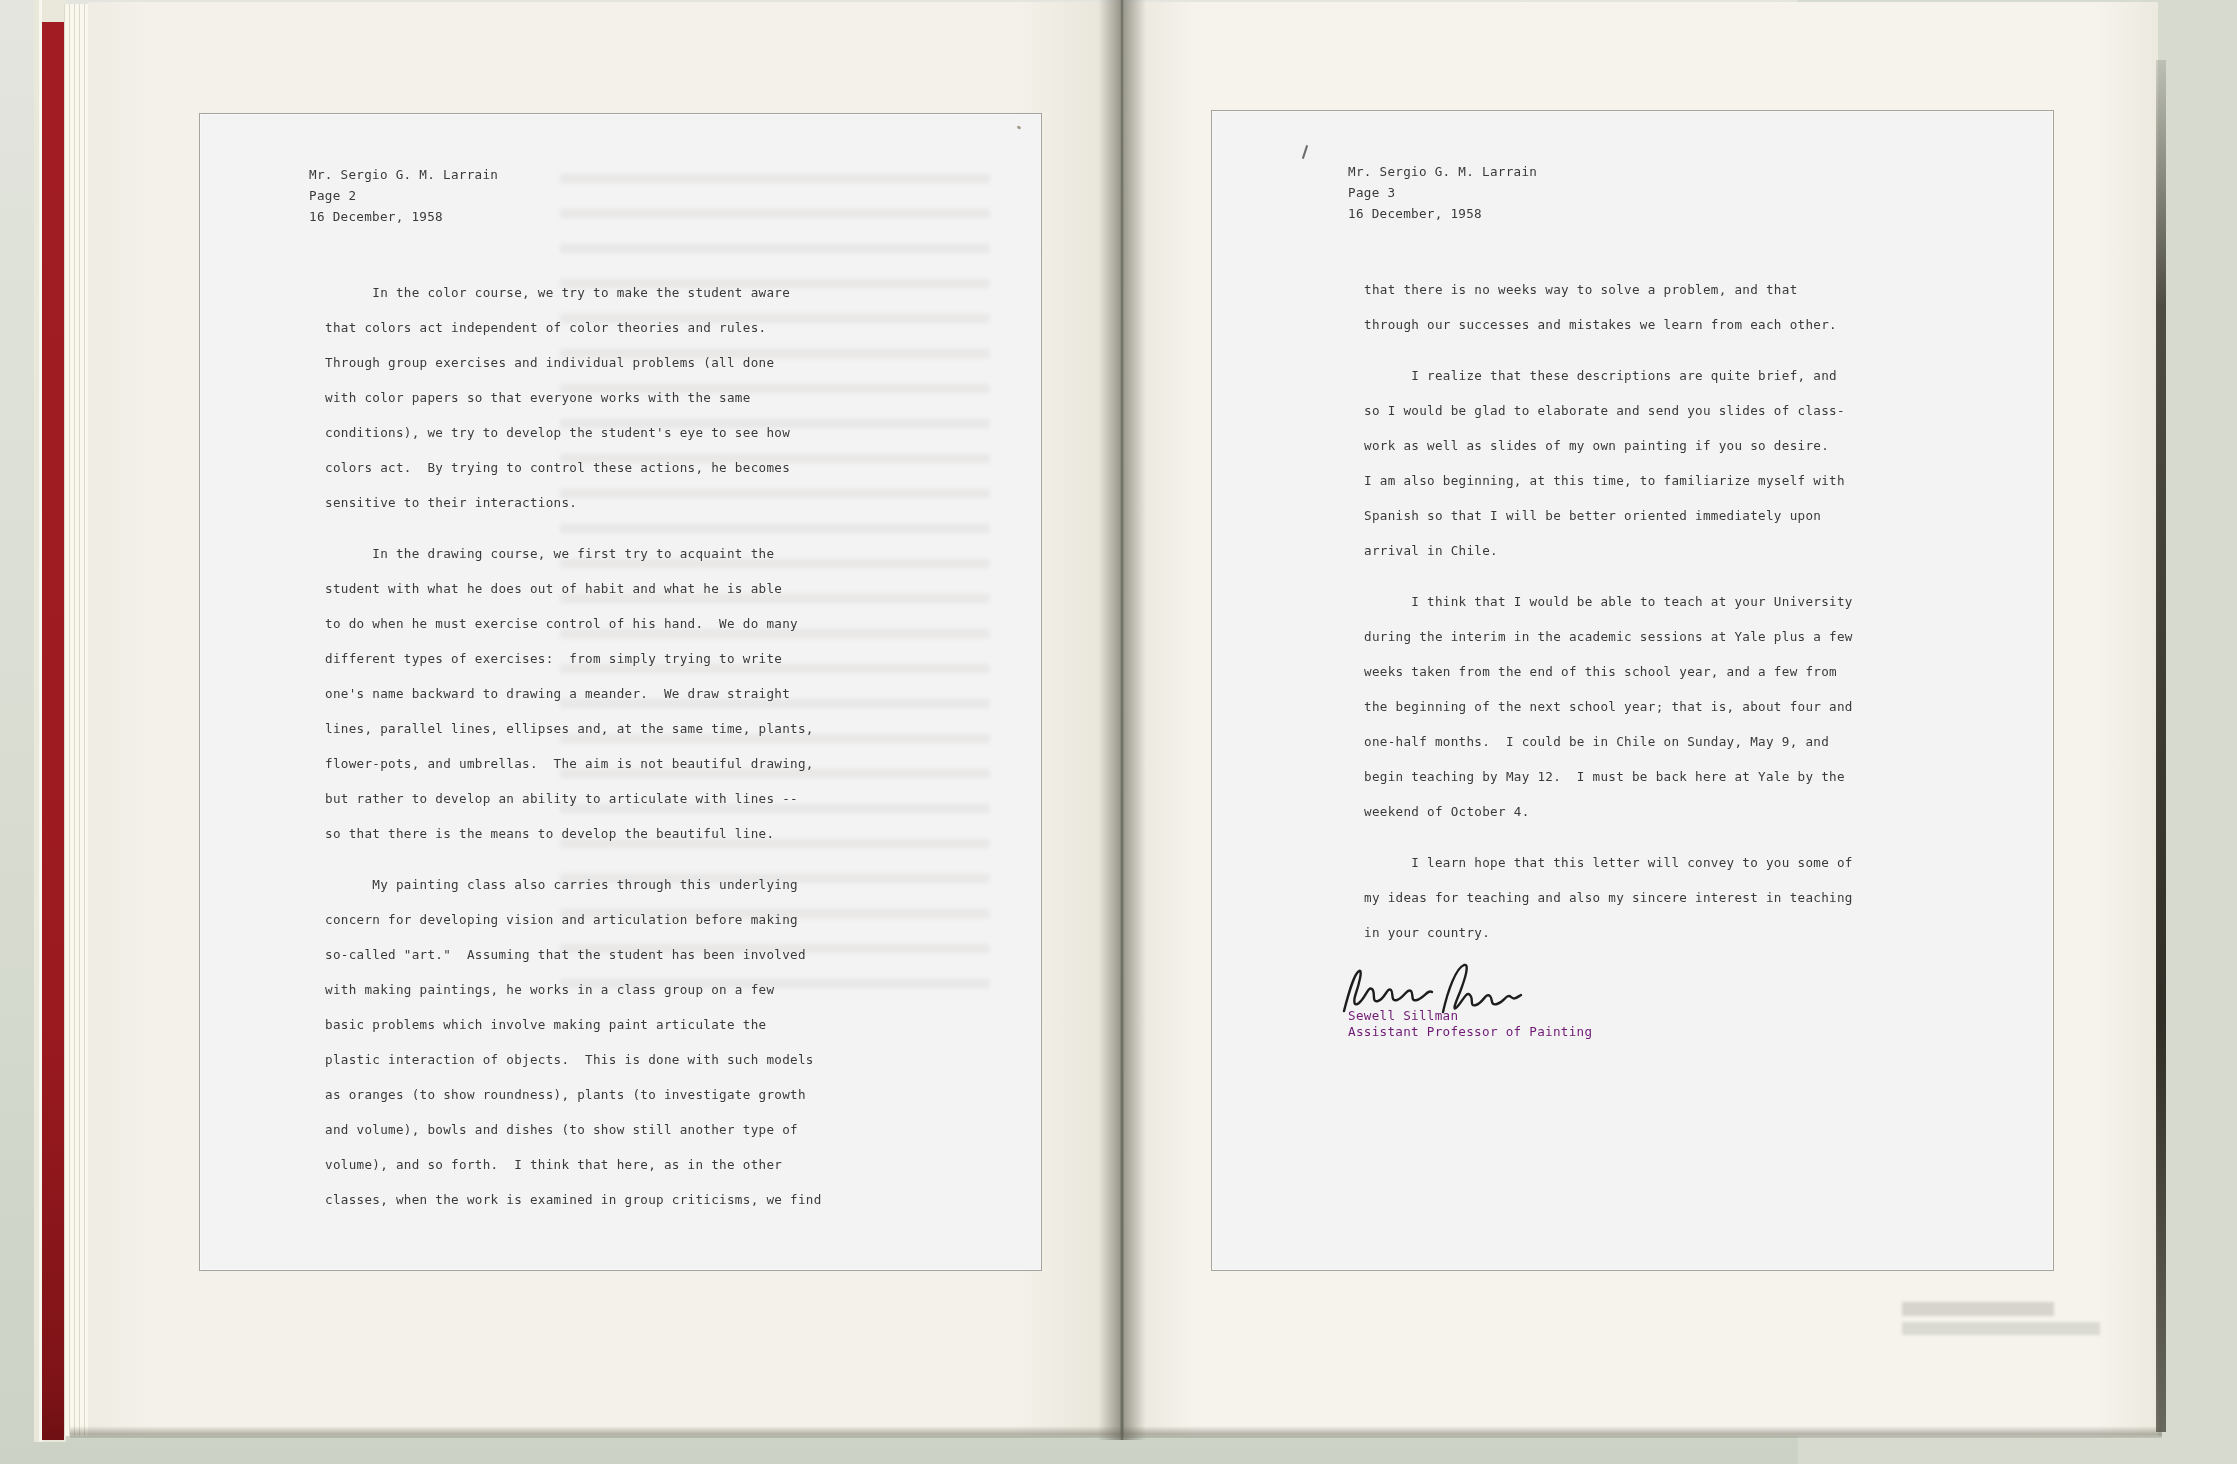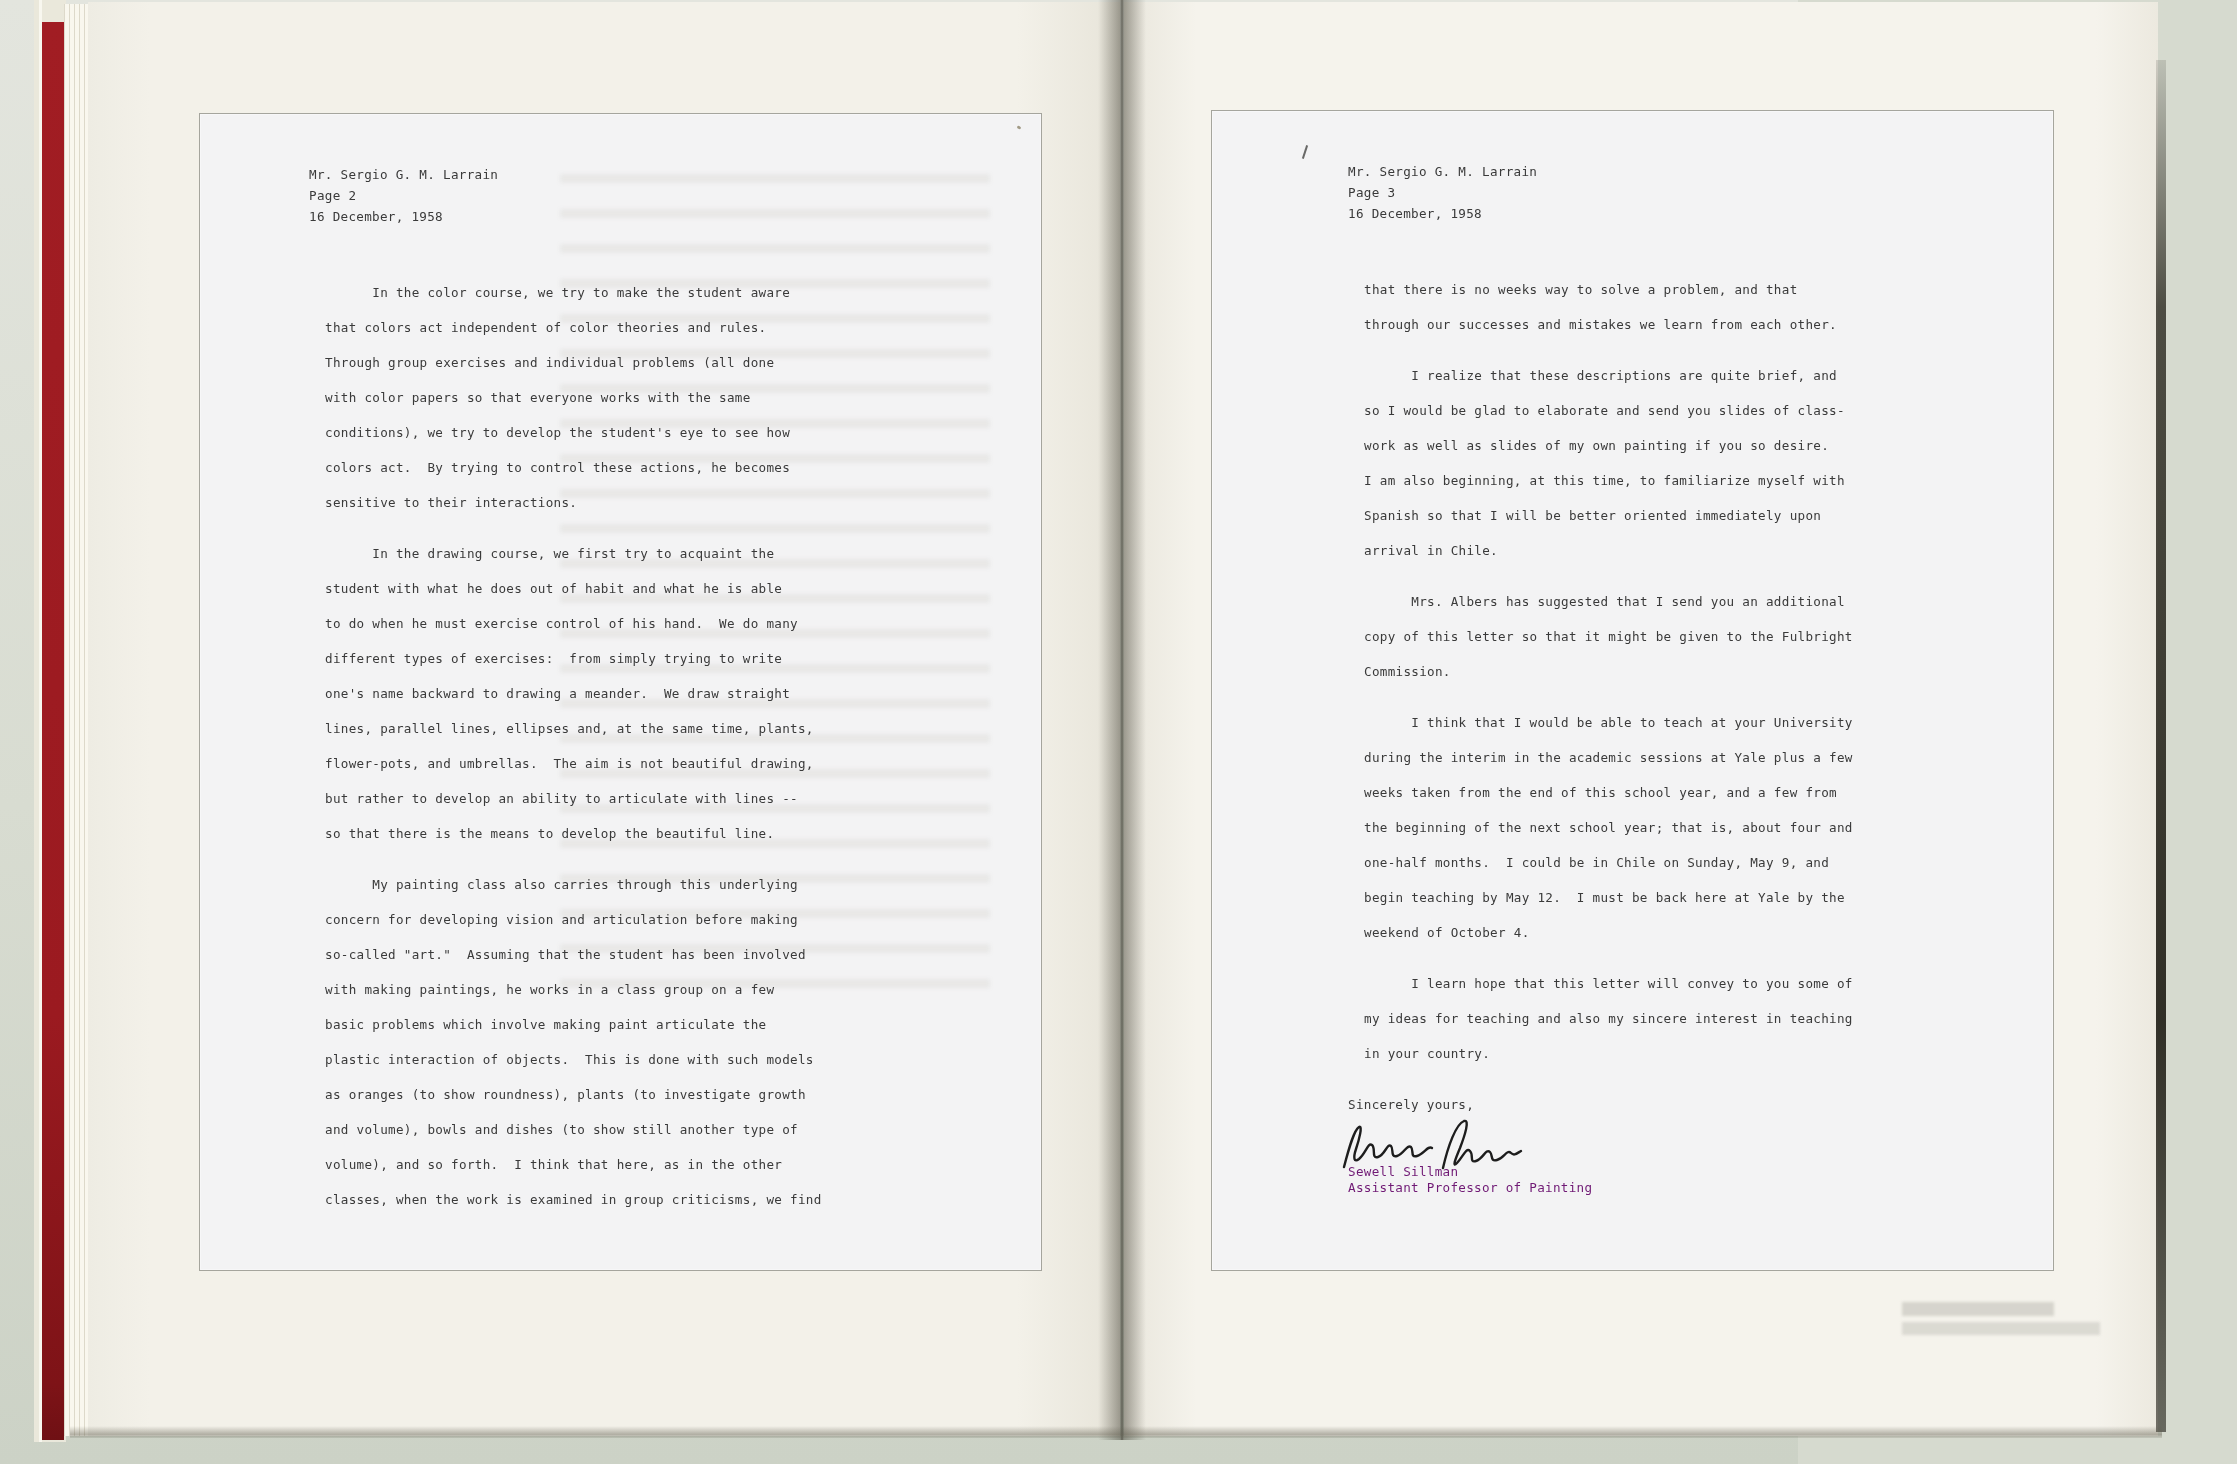--- a/index.html
+++ b/index.html
@@ -136,34 +136,30 @@
 16 December, 1958</div>
         <div class="letter-body">
           <p class="para">that there is no weeks way to solve a problem, and that
 through our successes and mistakes we learn from each other.</p>
           <p class="para">      I realize that these descriptions are quite brief, and
 so I would be glad to elaborate and send you slides of class-
 work as well as slides of my own painting if you so desire.
 I am also beginning, at this time, to familiarize myself with
 Spanish so that I will be better oriented immediately upon
 arrival in Chile.</p>
-          <p class="para">      Mrs. Albers has suggested that I send you an additional
-copy of this letter so that it might be given to the Fulbright
-Commission.</p>
           <p class="para">      I think that I would be able to teach at your University
 during the interim in the academic sessions at Yale plus a few
 weeks taken from the end of this school year, and a few from
 the beginning of the next school year; that is, about four and
 one-half months.  I could be in Chile on Sunday, May 9, and
 begin teaching by May 12.  I must be back here at Yale by the
 weekend of October 4.</p>
           <p class="para">      I learn hope that this letter will convey to you some of
 my ideas for teaching and also my sincere interest in teaching
 in your country.</p>
-          <div class="closing-line">Sincerely yours,</div>
           <div class="signature-wrap">
             <svg class="signature-svg" width="185" height="52" viewBox="0 0 185 52">
               <g fill="none" stroke="#1d1d1d" stroke-width="2.4" stroke-linecap="round">
                 <path d="M4,49 C9,30 14,12 19,9 C23,7 19,22 16,31 C13,40 14,45 19,41 C26,35 28,24 32,27 C36,30 31,41 38,39 C45,37 47,25 51,28 C54,31 50,40 57,38 C64,36 67,26 71,29 C74,32 70,40 77,38 C84,36 88,27 92,30"></path>
                 <path d="M103,50 C108,28 116,6 124,3 C130,1 125,17 120,30 C115,42 112,50 117,45 C123,39 126,29 130,33 C134,37 129,45 136,43 C143,41 146,30 150,34 C153,37 150,44 157,42 C164,40 167,31 171,35 C174,38 176,36 181,33"></path>
               </g>
             </svg>
           </div>
           <div class="typed-signature"><span>Sewell Sillman</span>
 <span>Assistant Professor of Painting</span></div>

